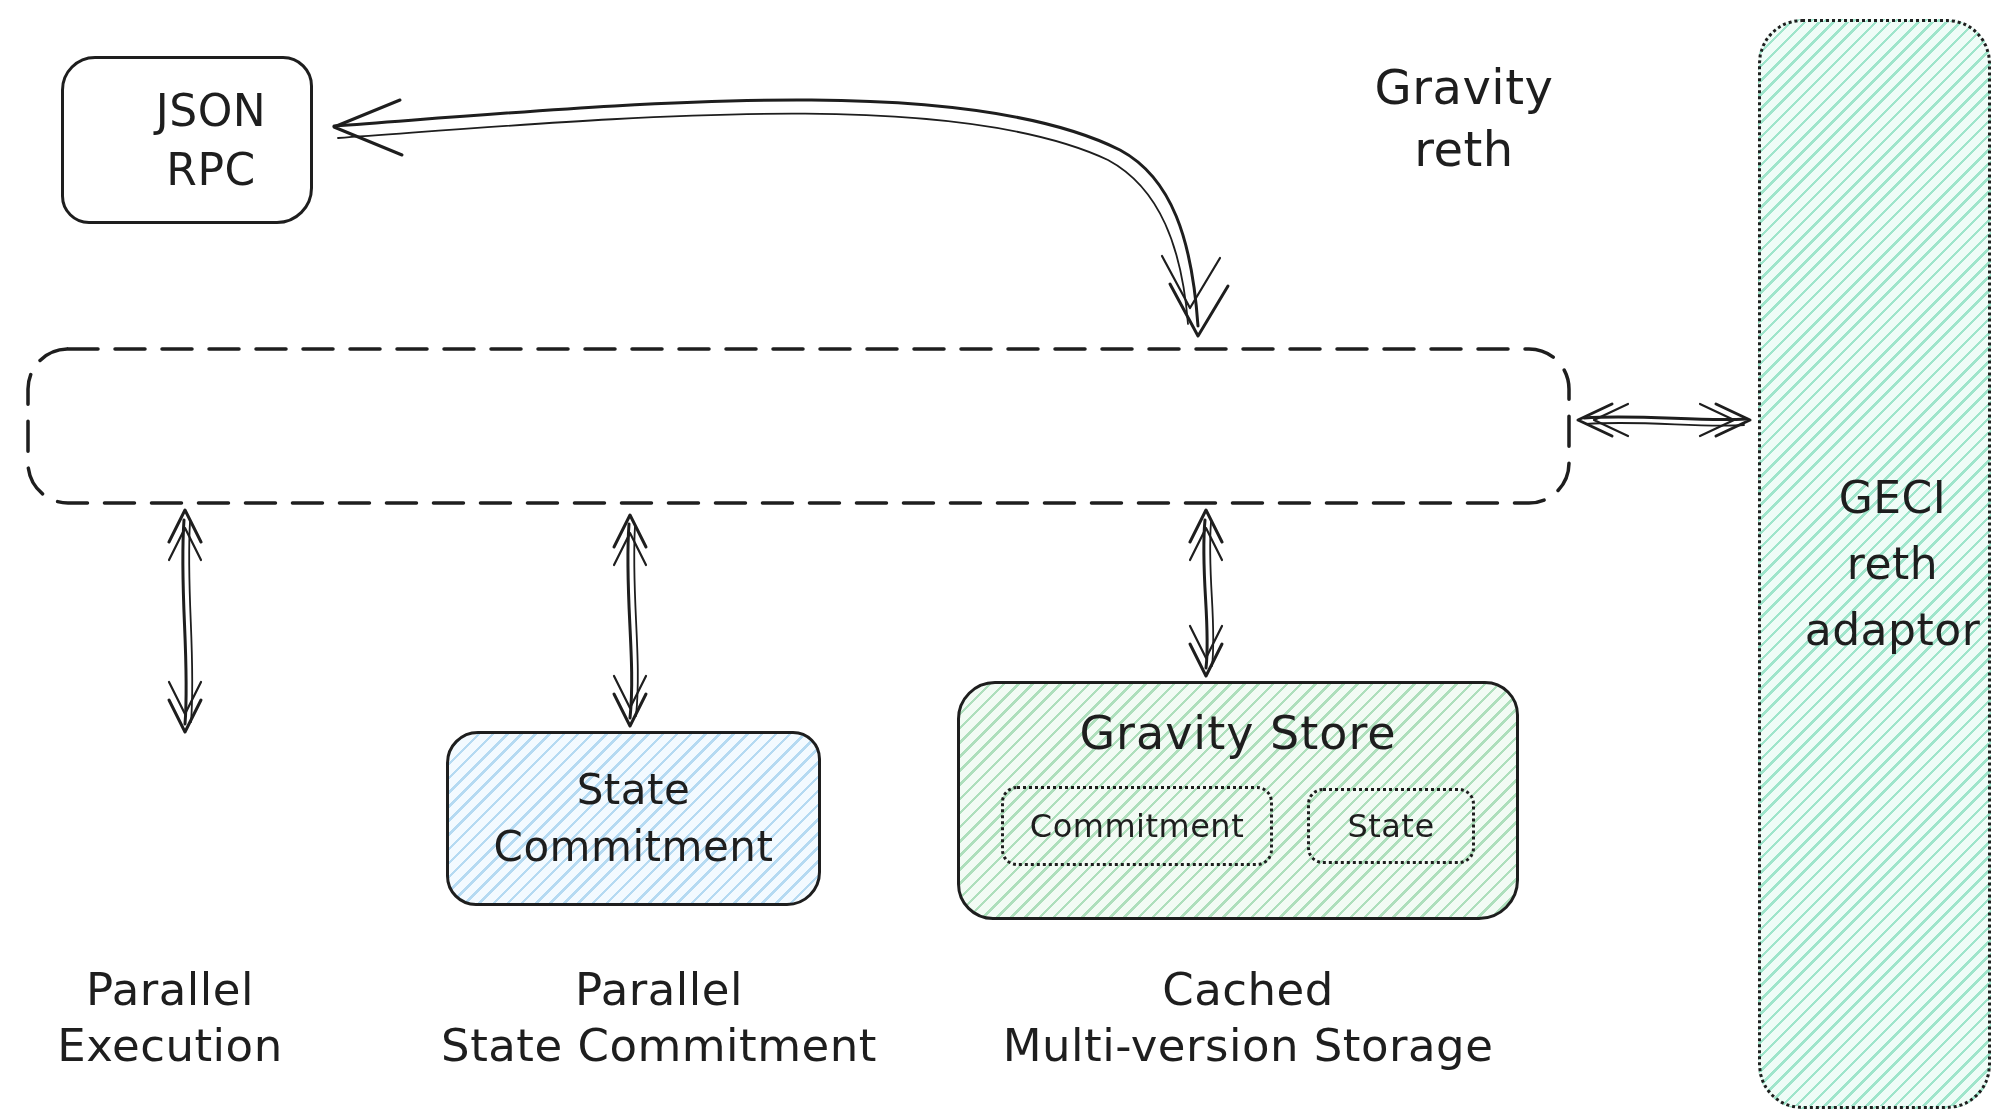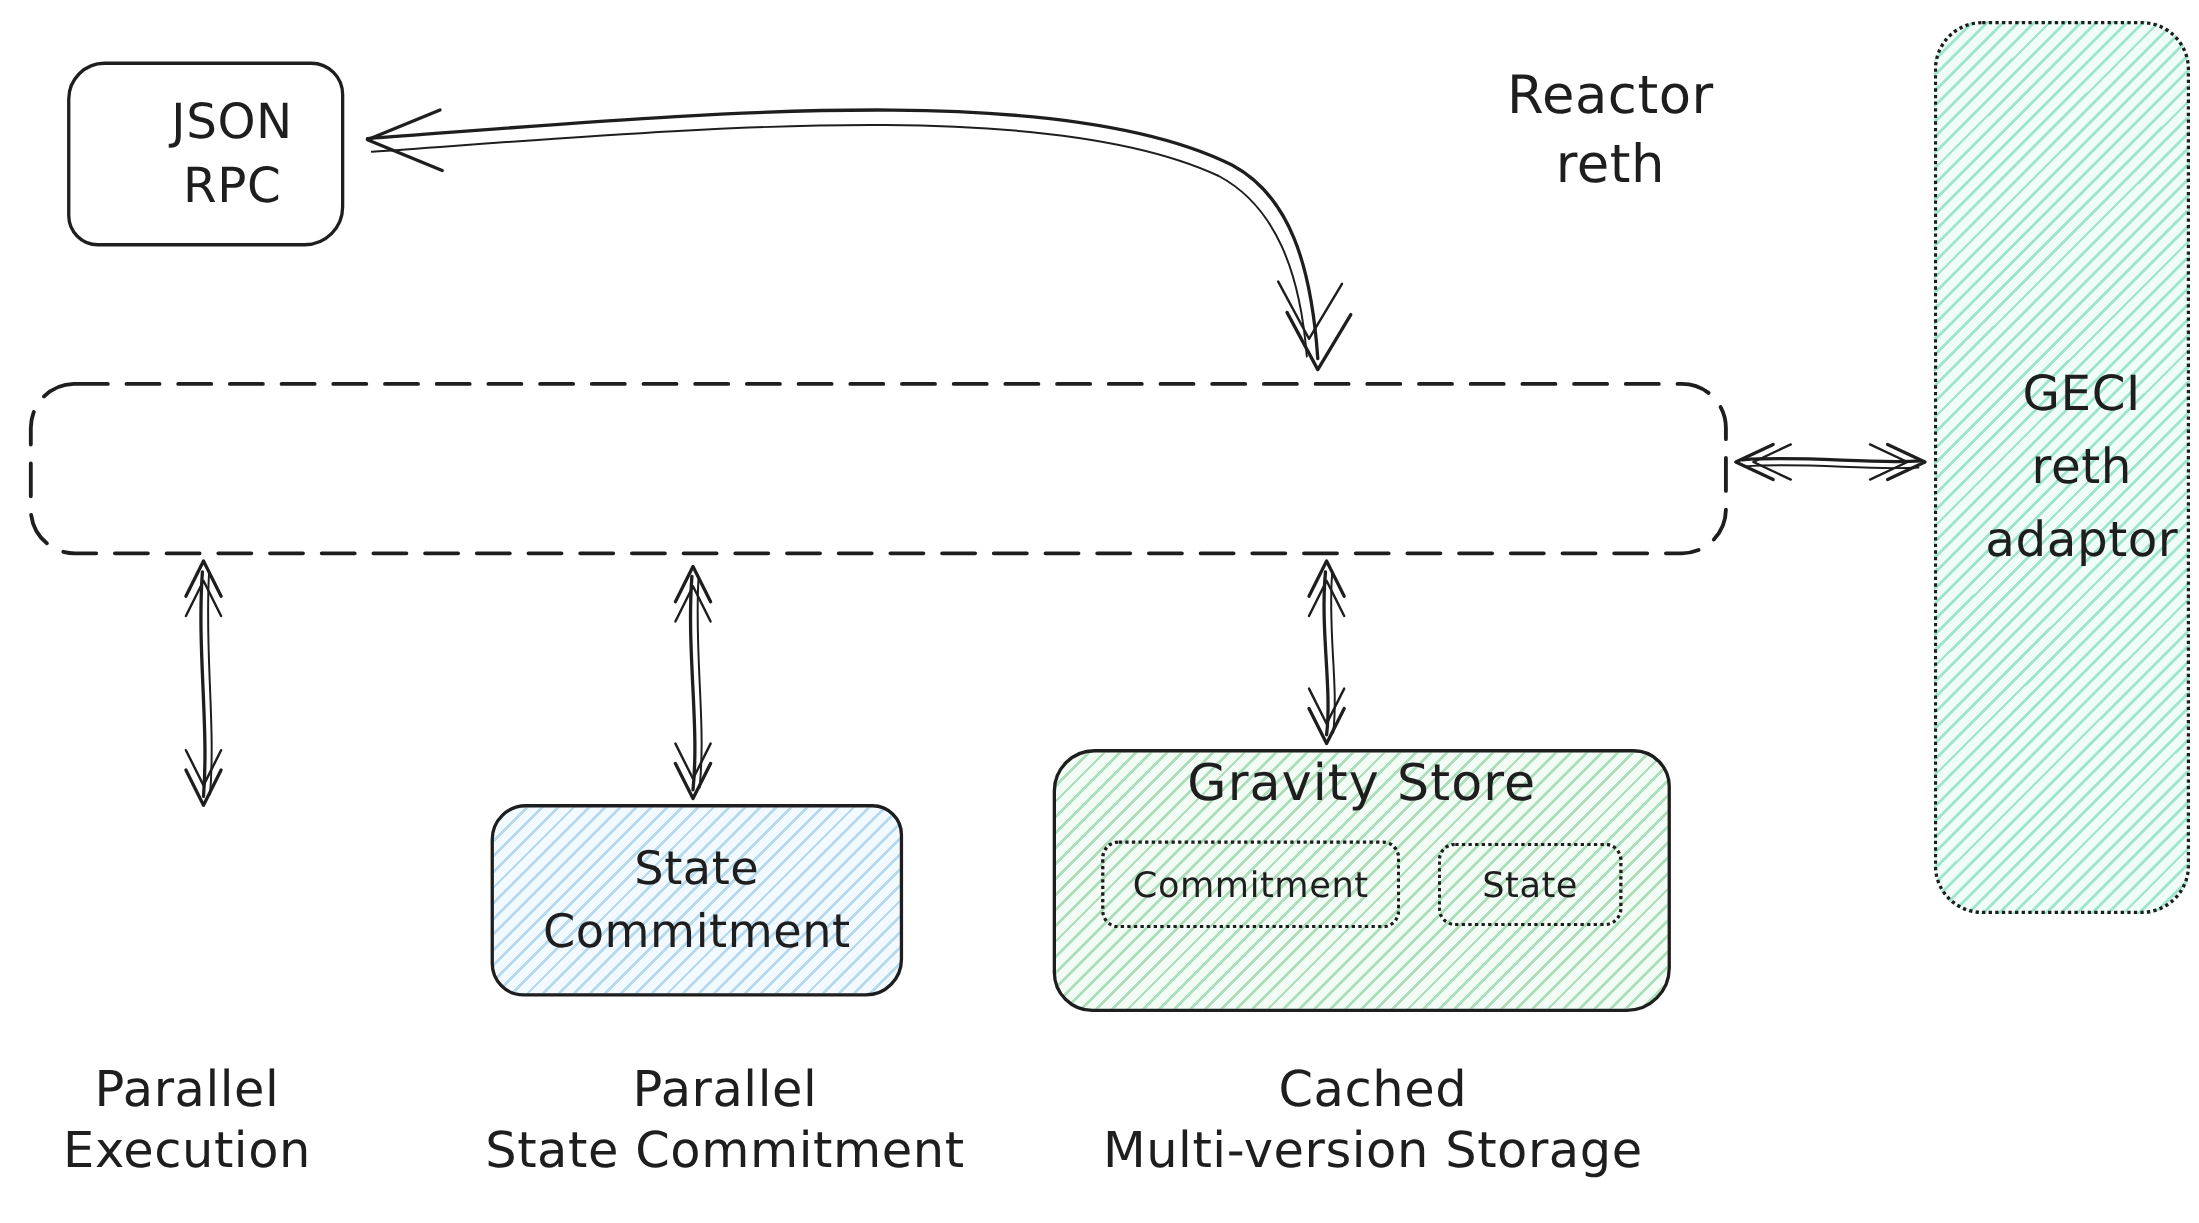--- a/index.html
+++ b/index.html
@@ -72,20 +72,21 @@
   
   .gravity-store {
     left: 957px; top: 681px; width: 562px; height: 239px;
     border: 3px solid #1e1e1e;
     border-radius: 38px 34px 40px 36px;
     background:
       repeating-linear-gradient(135deg, #aedfbc 0 2.5px, transparent 2.5px 10px),
       #f2fbf4;
     flex-direction: column;
     justify-content: flex-start;
+    padding-top: 22px;
   }
   .gravity-store .store-title {
     font-size: 46px;
     letter-spacing: 1px;
   }
   .store-children {
     display: flex;
     gap: 34px;
     margin-top: 26px;
     align-items: center;
@@ -98,21 +99,21 @@
     align-items: center;
     justify-content: center;
     background: transparent;
     box-sizing: border-box;
   }
   .store-child.commitment { width: 272px; height: 80px; }
   .store-child.state { width: 168px; height: 76px; }
 
   
   .geci {
-    left: 1758px; top: 19px; width: 233px; height: 812px;
+    left: 1758px; top: 19px; width: 233px; height: 1090px;
     border: 3.5px dotted #1e1e1e;
     border-radius: 44px;
     background:
       repeating-linear-gradient(135deg, #9fe5cb 0 2.5px, transparent 2.5px 10px),
       #effcf7;
     font-size: 44px;
     line-height: 1.5;
     padding-left: 36px;
   }
 
@@ -187,21 +188,21 @@
       <path d="M 1716 404 L 1750 420 L 1716 436"></path>
       <path d="M 1700 404 L 1734 420 L 1700 436" stroke-width="2.2"></path>
     </g>
   </svg>
 
   <div class="box json-rpc">
     <span>JSON
 RPC</span>
   </div>
 
-  <div class="float-text diagram-title">Reactor
+  <div class="float-text diagram-title">Gravity
 reth</div>
 
 
 
   <div class="box state-commitment">
     <span>State
 Commitment</span>
   </div>
 
   <div class="box gravity-store">

